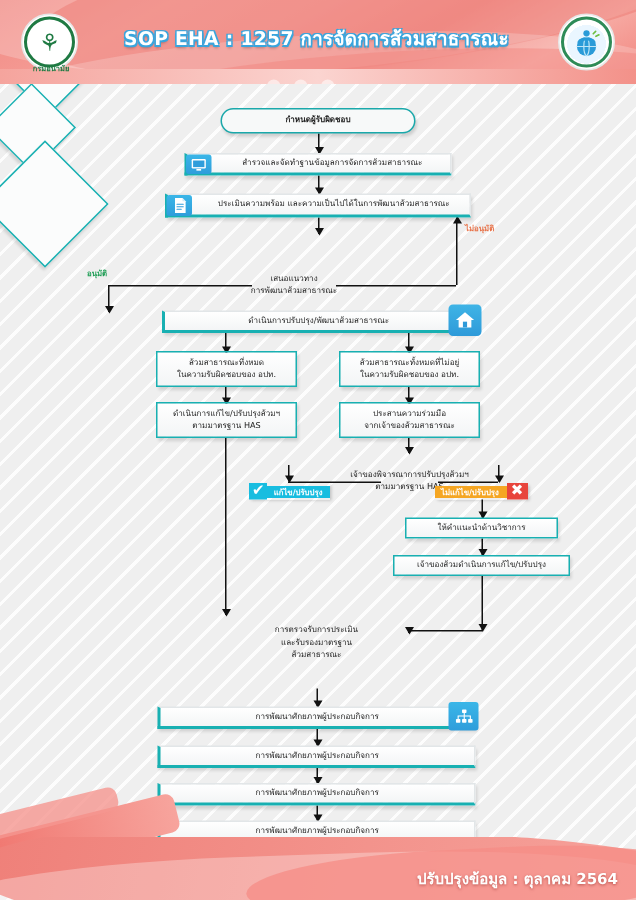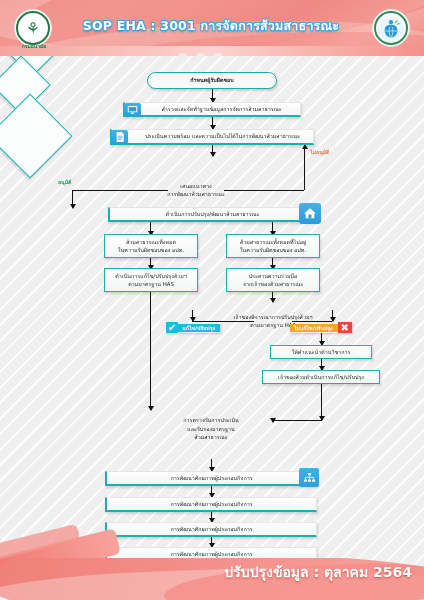--- a/index.html
+++ b/index.html
@@ -99,22 +99,22 @@
     overflow: hidden; z-index: 3;
   }
   .ft-b1 { position:absolute; left:-20px; bottom:-24px; width:520px; height:70px;
            background: linear-gradient(100deg,#ef7f78,#f7a7a0); border-radius:50%/70%;
            transform: rotate(2deg); }
   .ft-b2 { position:absolute; left:-60px; bottom:-34px; width:520px; height:64px;
            background: rgba(255,255,255,.30); border-radius:50%/60%; transform: rotate(-2deg); }
   .ft-b3 { position:absolute; right:-40px; bottom:-10px; width:300px; height:44px;
            background: rgba(246,140,134,.75); border-radius:50%/60%; transform: rotate(-3deg); }
   .footer-text {
-    position: absolute; right: 12px; bottom: 17px;
-    font-size: 14px; font-weight: bold; color: #ffffff;
+    position: absolute; right: 12px; bottom: 7px;
+    font-size: 10px; font-weight: bold; color: #ffffff;
     text-shadow: 0 1px 2px rgba(140,30,25,.55);
     z-index: 4;
   }
   
   .wedge-l1 { position:absolute; left:-30px; bottom:28px; width:150px; height:26px;
               background: linear-gradient(90deg,#ef6f68,#f7a49d); transform: rotate(-14deg);
               border-radius: 6px; z-index:2; }
   .wedge-l2 { position:absolute; left:-40px; bottom:46px; width:120px; height:16px;
               background: rgba(245,150,144,.8); transform: rotate(-14deg);
               border-radius: 6px; z-index:2; }
@@ -226,21 +226,21 @@
     <div class="hdr-swoosh sw4"></div>
     <div class="hdr-band"></div>
 
     <div class="logo logo-left">
       <div class="ring">⚘</div>
     </div>
     <div class="logo-caption">
       <div>กรมอนามัย</div>
     </div>
 
-    <div class="hdr-title">SOP EHA : 3001 การจัดการส้วมสาธารณะ</div>
+    <div class="hdr-title">SOP EHA : 1257 การจัดการส้วมสาธารณะ</div>
 
     <div class="logo logo-right">
       <div class="ring">
         <svg width="24" height="24" viewBox="0 0 24 24" aria-hidden="true">
           <circle cx="12" cy="15" r="6.4" fill="#2a9bd8"></circle>
           <path d="M5.6 15h12.8M12 8.6c2.4 2 2.4 10.8 0 12.8M12 8.6c-2.4 2-2.4 10.8 0 12.8" stroke="#bfe6f7" stroke-width="0.8" fill="none"></path>
           <circle cx="12" cy="6.2" r="2.1" fill="#2a9bd8"></circle>
           <path d="M7 12c1.6-2.6 8.4-2.6 10 0" stroke="#2a9bd8" stroke-width="2" fill="none" stroke-linecap="round"></path>
           <path d="M16.5 6.5l1.6-1.6M18.3 8.2l2-1" stroke="#6fbf3f" stroke-width="1.1" stroke-linecap="round"></path>
         </svg>

